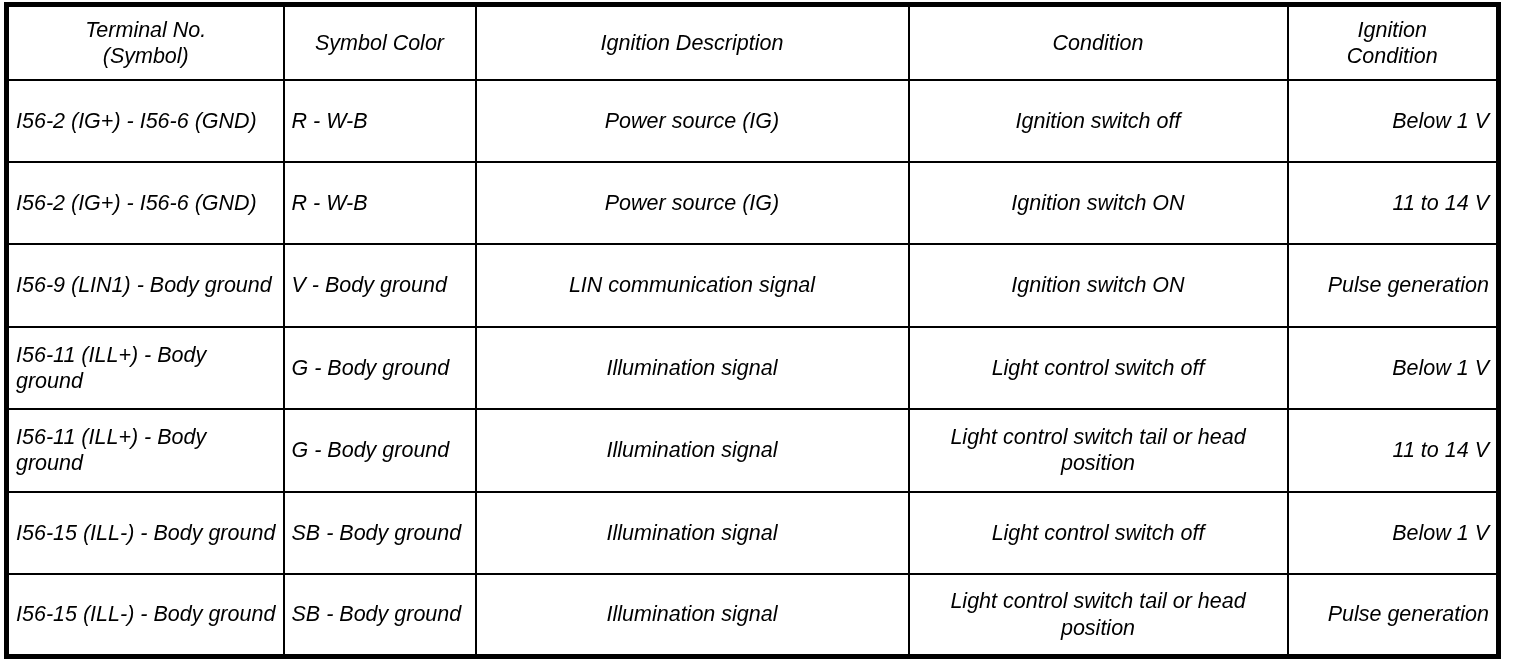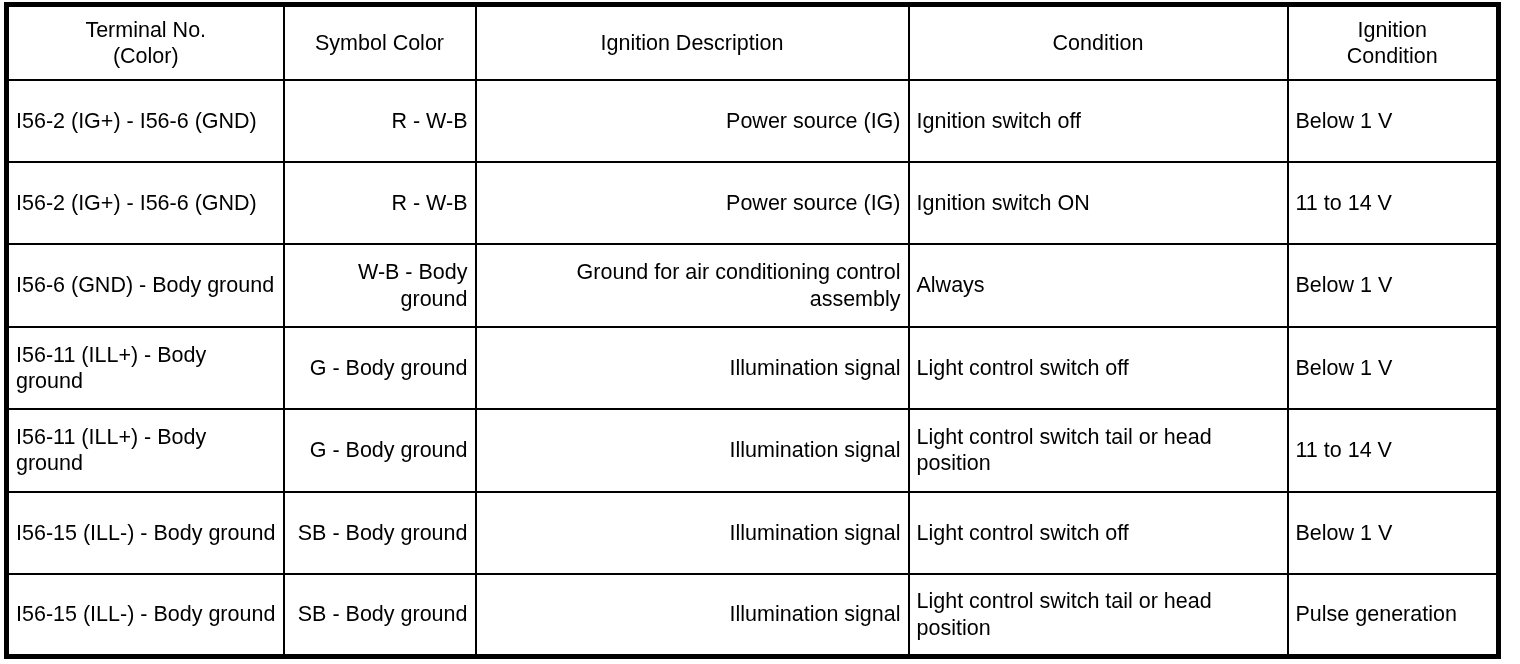--- a/index.html
+++ b/index.html
@@ -24,20 +24,21 @@
     height: 657px;
     box-sizing: border-box;
   }
 
   table.spec-table {
     border-collapse: collapse;
     width: 1217px;
     height: 657px;
     table-layout: fixed;
     border: 5px solid #000000;
+    font-style: italic;
   }
 
   table.spec-table td,
   table.spec-table th {
     border: 2px solid #000000;
     padding: 0 7px;
     font-size: 21.5px;
     line-height: 1.22;
     font-weight: normal;
     vertical-align: middle;
@@ -56,24 +57,24 @@
 
   
   col.c-terminal     { width: 277px; }
   col.c-wiring       { width: 192px; }
   col.c-description  { width: 433px; }
   col.c-condition    { width: 379px; }
   col.c-specified    { width: 211px; }
 
   
   td.terminal    { text-align: left;   }
-  td.wiring      { text-align: right; }
-  td.description { text-align: right;   }
-  td.condition   { text-align: left;   }
-  td.specified   { text-align: left; }
+  td.wiring      { text-align: left; }
+  td.description { text-align: center;   }
+  td.condition   { text-align: center;   }
+  td.specified   { text-align: right; }
 
   tbody tr { height: 72.5px; }
 
   .hdr-line { display: block; }
 </style>
 </head>
 <body>
 
 <div class="table-wrap">
   <table class="spec-table">
@@ -81,21 +82,21 @@
       <col class="c-terminal">
       <col class="c-wiring">
       <col class="c-description">
       <col class="c-condition">
       <col class="c-specified">
     </colgroup>
     <thead>
       <tr>
         <th>
           <span class="hdr-line">Terminal No.</span>
-          <span class="hdr-line">(Color)</span>
+          <span class="hdr-line">(Symbol)</span>
         </th>
         <th>
           <span class="hdr-line">Symbol Color</span>
         </th>
         <th>
           <span class="hdr-line">Ignition Description</span>
         </th>
         <th>
           <span class="hdr-line">Condition</span>
         </th>
@@ -116,28 +117,28 @@
       </tr>
 
       <tr>
         <td class="terminal">I56-2 (IG+) - I56-6 (GND)</td>
         <td class="wiring">R - W-B</td>
         <td class="description">Power source (IG)</td>
         <td class="condition">Ignition switch ON</td>
         <td class="specified">11 to 14 V</td>
       </tr>
 
+
       <tr>
-        <td class="terminal">I56-6 (GND) - Body ground</td>
-        <td class="wiring">W-B - Body ground</td>
-        <td class="description">Ground for air conditioning control assembly</td>
-        <td class="condition">Always</td>
-        <td class="specified">Below 1 V</td>
+        <td class="terminal">I56-9 (LIN1) - Body ground</td>
+        <td class="wiring">V - Body ground</td>
+        <td class="description">LIN communication signal</td>
+        <td class="condition">Ignition switch ON</td>
+        <td class="specified">Pulse generation</td>
       </tr>
-
 
       <tr>
         <td class="terminal">I56-11 (ILL+) - Body ground</td>
         <td class="wiring">G - Body ground</td>
         <td class="description">Illumination signal</td>
         <td class="condition">Light control switch off</td>
         <td class="specified">Below 1 V</td>
       </tr>
 
       <tr>

